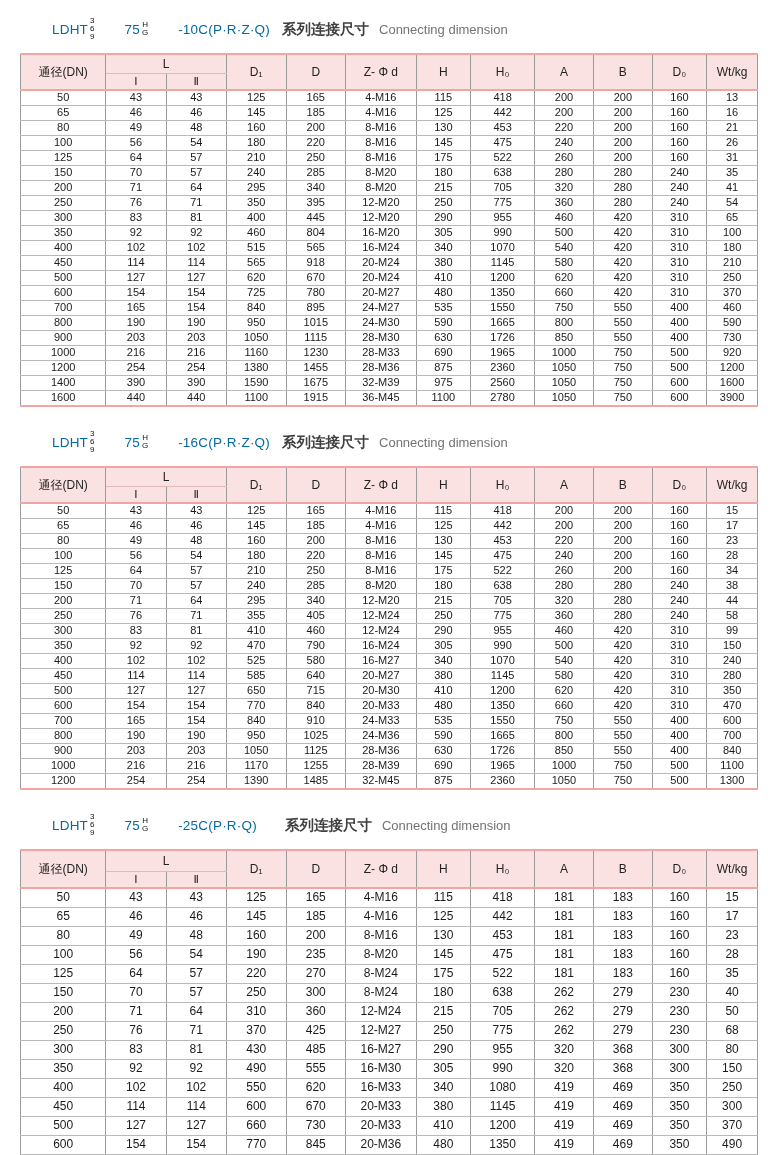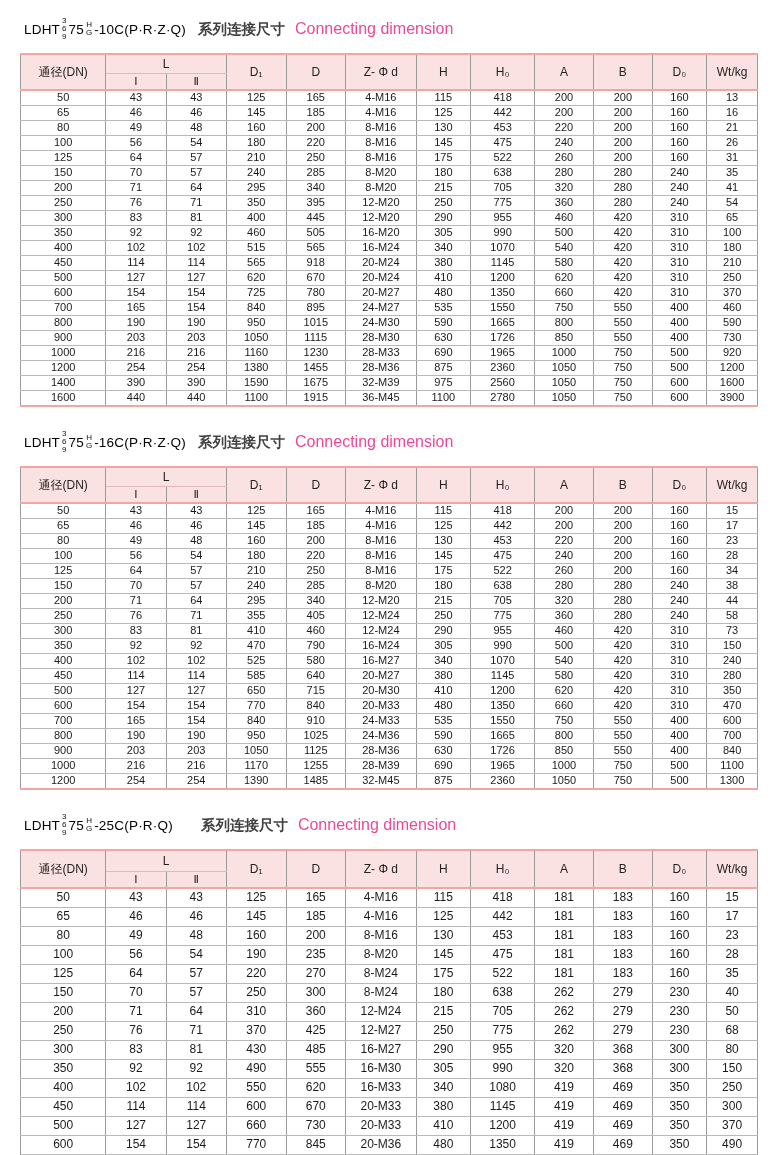--- a/index.html
+++ b/index.html
@@ -1,25 +1,25 @@
 <!DOCTYPE html>
 <html><head>
 <meta charset="utf-8">
 <style>
   html,body{margin:0;padding:0;background:#ffffff;}
   body{width:778px;height:1155px;font-family:"Liberation Sans",sans-serif;color:#1d1d1d;overflow:hidden;}
   .page{padding:10px 20px 0 20px;box-sizing:border-box;}
 
   
   .sec-title{display:flex;align-items:center;margin:4px 0 9px 4px;height:30px;}
-  .t-model{font-size:13.5px;color:#000000;letter-spacing:.2px;white-space:pre;}
+  .t-model{font-size:13.5px;color:#0369a1;letter-spacing:.2px;white-space:pre;margin-left:28px;}
   .v-stack{display:inline-flex;flex-direction:column;align-items:center;justify-content:center;
            font-size:8px;line-height:8px;color:#111;margin:0 2px;vertical-align:middle;}
   .t-cn{font-size:14.5px;font-weight:bold;color:#404040;margin-left:12px;white-space:pre;}
-  .t-en{font-size:16px;color:#ec4899;margin-left:10px;}
+  .t-en{font-size:13px;color:#737373;margin-left:10px;}
 
   
   table{width:100%;border-collapse:collapse;table-layout:fixed;
         border-top:2px solid #f2a5a2;border-bottom:2px solid #f2a5a2;}
   th,td{text-align:center;vertical-align:middle;overflow:hidden;}
   th{background:#fbe2e2;font-weight:normal;font-size:12px;color:#222;
      border-left:1px solid #9a9a9a;border-right:1px solid #9a9a9a;
      border-top:1px solid #e4b8b8;border-bottom:1px solid #e4b8b8;padding:2px 1px;}
   thead tr.subrow th{font-size:11px;padding:1px;}
   thead tr:last-child th, thead th[rowspan]{border-bottom:2px solid #f2a5a2;}
@@ -217,21 +217,21 @@
             <td>460</td>
             <td>420</td>
             <td>310</td>
             <td>65</td>
           </tr>
           <tr>
             <td>350</td>
             <td>92</td>
             <td>92</td>
             <td>460</td>
-            <td>505</td>
+            <td>804</td>
             <td>16-M20</td>
             <td>305</td>
             <td>990</td>
             <td>500</td>
             <td>420</td>
             <td>310</td>
             <td>100</td>
           </tr>
           <tr>
             <td>400</td>
@@ -560,21 +560,21 @@
             <td>83</td>
             <td>81</td>
             <td>410</td>
             <td>460</td>
             <td>12-M24</td>
             <td>290</td>
             <td>955</td>
             <td>460</td>
             <td>420</td>
             <td>310</td>
-            <td>73</td>
+            <td>99</td>
           </tr>
           <tr>
             <td>350</td>
             <td>92</td>
             <td>92</td>
             <td>470</td>
             <td>790</td>
             <td>16-M24</td>
             <td>305</td>
             <td>990</td>

